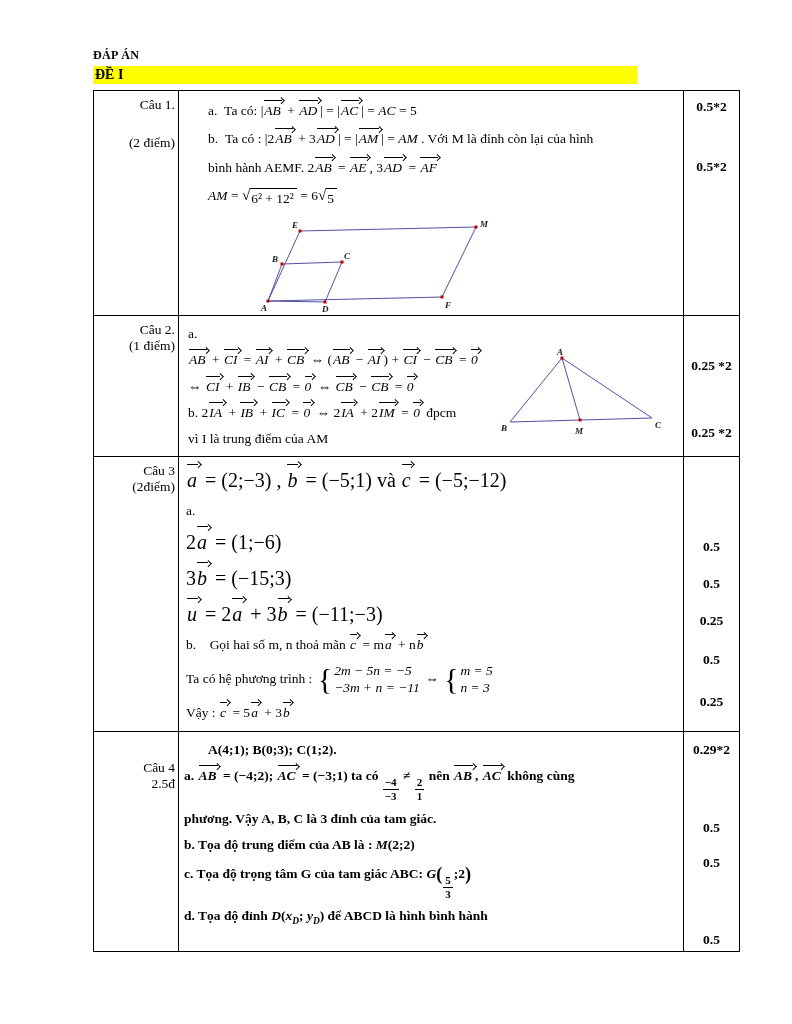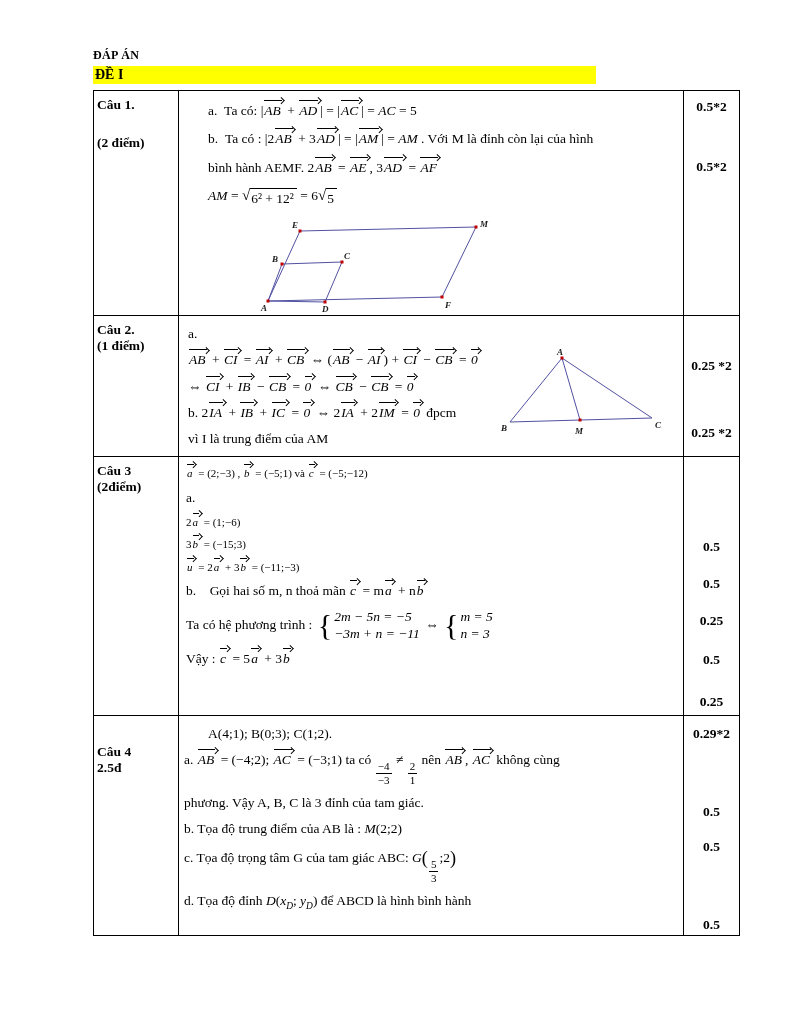--- a/index.html
+++ b/index.html
@@ -6,39 +6,39 @@
   * { box-sizing: border-box; }
   html,body { margin:0; padding:0; }
   body {
     width:792px; height:1024px; background:#ffffff; color:#000;
     font-family:"Liberation Serif", serif; font-size:13.5px;
   }
   .page { padding:48px 50px 0 93px; }
   .doc-title { font-weight:bold; font-size:12px; letter-spacing:0.3px; }
   .doc-subtitle {
     font-weight:bold; font-size:14px; background:var(--hl);
-    width:503px; margin-top:3px; padding:1px 2px;
+    width:544px; margin-top:3px; padding:1px 2px;
   }
   table.answers { border-collapse:collapse; table-layout:fixed; width:646px; margin-top:6px; }
   td { border:1px solid #000; vertical-align:top; padding:2px 3px; }
-  .label-cell { text-align:left; font-weight:bold; }
+  .label-cell { text-align:right; font-weight:normal; }
   .label-cell .lbl { margin-top:4px; }
   .r0 .label-cell .sub { margin-top:22px; }
   .r2 .label-cell .lbl { }
   .r3 .label-cell .lbl { margin-top:26px; }
   .points-cell { text-align:center; font-weight:bold; }
   .pt { line-height:1.2; }
   .content-wrap { position:relative; }
   .r0 .content-wrap { min-height:206px; padding-left:26px; }
   .r1 .content-wrap { min-height:130px; padding-left:6px; }
   .r2 .content-wrap { min-height:248px; padding-left:4px; }
-  .r3 .content-wrap { min-height:196px; padding-left:2px; }
+  .r3 .content-wrap { min-height:196px; padding-left:2px;font-weight:bold; }
   .mline { margin:6px 0; line-height:1.5; min-height:1em; }
   .r0 .mline { margin:8px 0; }
-  .lg { font-size:11px; }
+  .lg { font-size:20px; }
   .ind { padding-left:24px; }
   .mit { font-style:italic; }
   .vec { font-style:italic; position:relative; display:inline-block; padding:0 3px 0 1px;text-align:right; }
   .vec::before { content:""; position:absolute; top:-1px; left:1px; right:2px; border-top:1px solid #000; }
   .vec::after {
     content:""; position:absolute; top:-2.6px; right:0; width:3.5px; height:3.5px;
     border-top:1px solid #000; border-right:1px solid #000; transform:rotate(45deg);
   }
   .frac {
     display:inline-flex; flex-direction:column; align-items:center;

